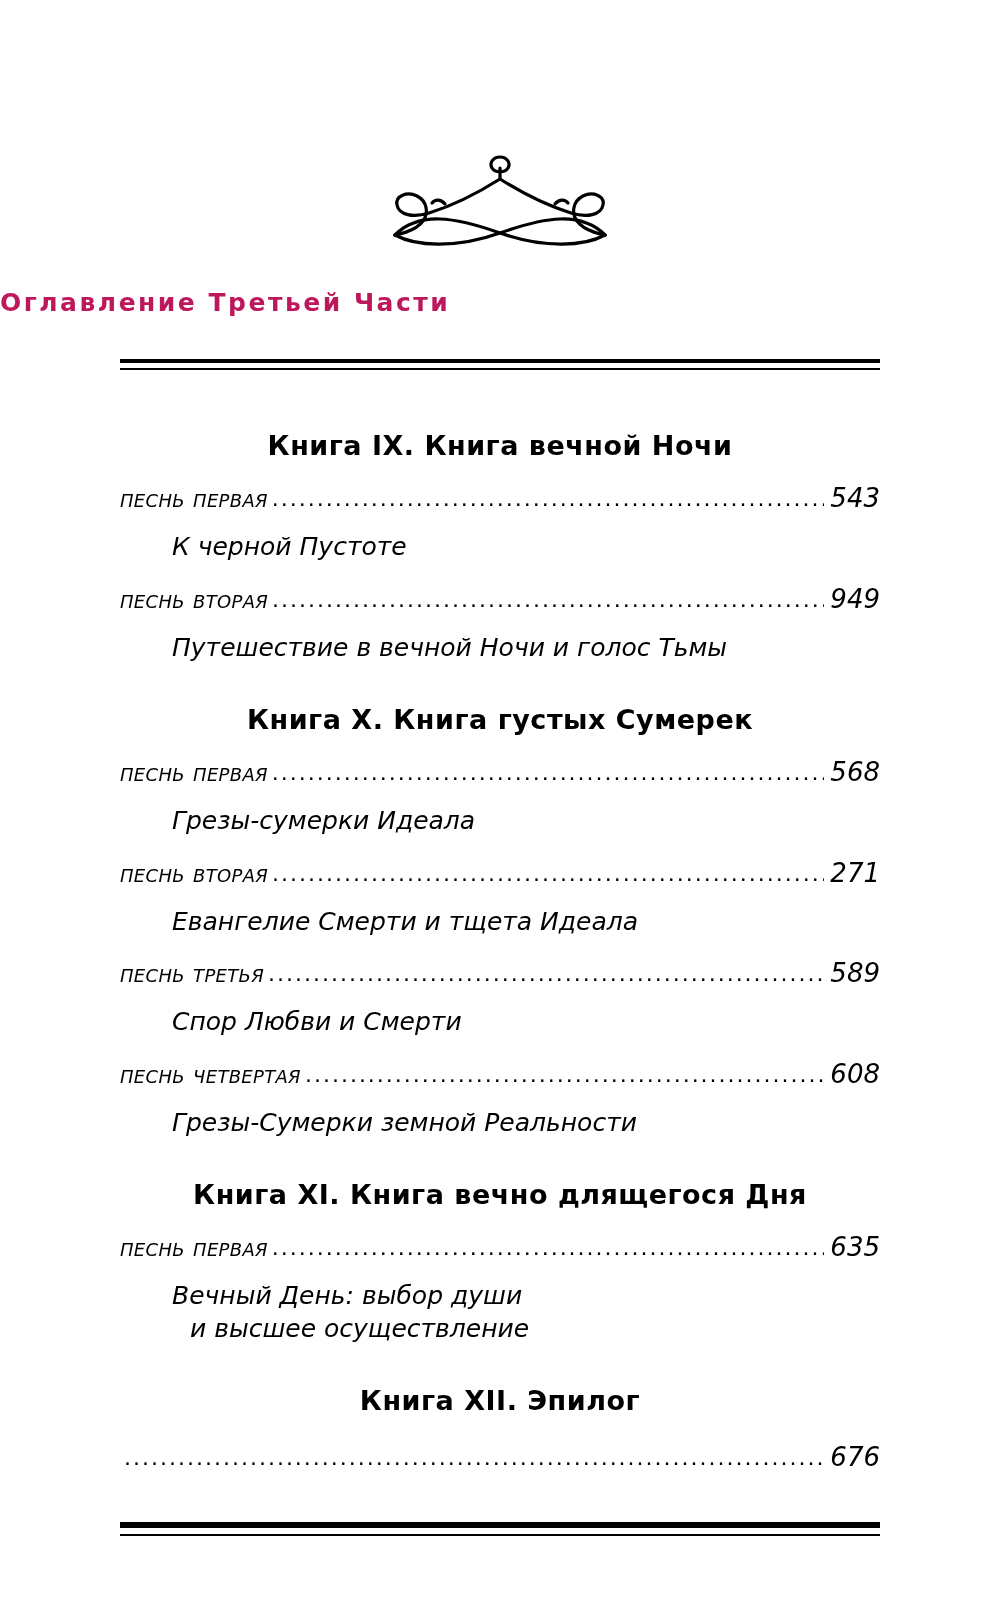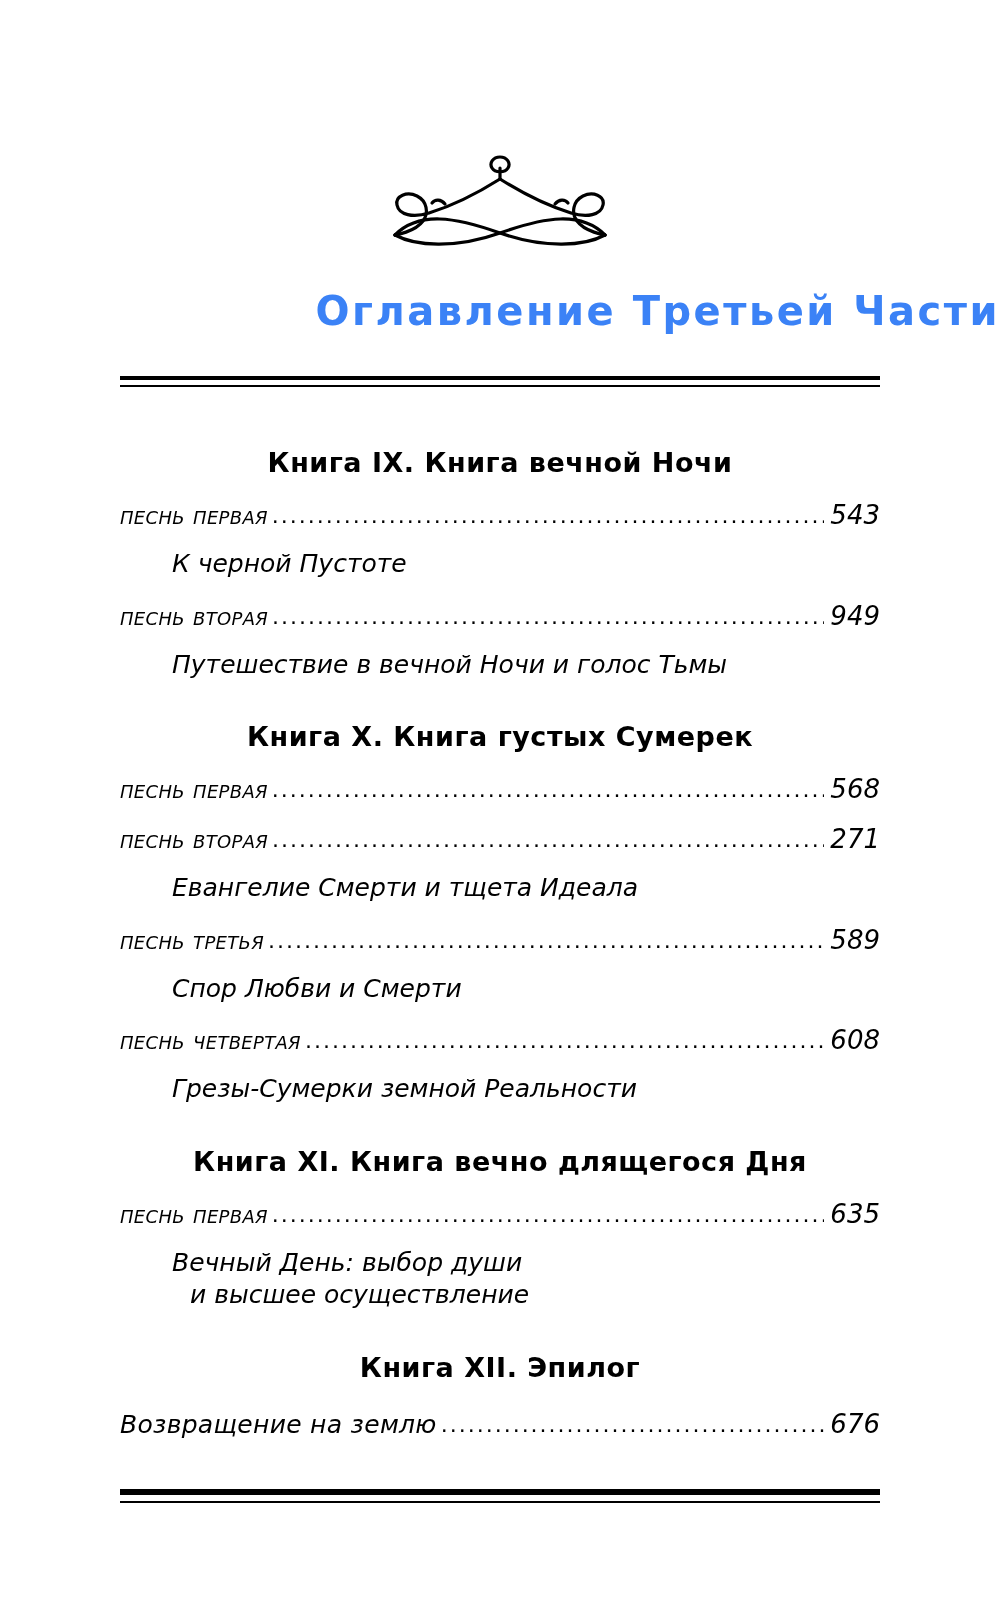--- a/index.html
+++ b/index.html
@@ -31,26 +31,26 @@
     display: flex;
     justify-content: center;
     align-items: center;
     height: 120px;
   }
   .ornament-wrap svg { display: block; }
 
   
   .toc-title {
     margin-top: 28px;
-    text-align: right;
+    text-align: left;
     font-family: "DejaVu Sans", sans-serif;
     font-weight: bold;
-    font-size: 40px;
+    font-size: 25px;
     letter-spacing: 2.5px;
-    color: #3b82f6;
+    color: #be185d;
   }
 
   
   .rule-double {
     margin: 42px auto 0 auto;
     width: 760px;
   }
   .rule-double .thick {
     height: 4px;
     background: #000;
@@ -195,20 +195,21 @@
     </div>
 
     <div class="book-heading">Книга X. Книга густых Сумерек</div>
 
     <div class="entry">
       <div class="entry-line">
         <span class="entry-name">Песнь первая</span>
         <span class="dots">.................................................................................................</span>
         <span class="entry-page">568</span>
       </div>
+      <div class="entry-sub">Грезы-сумерки Идеала</div>
     </div>
 
     <div class="entry-spacer"></div>
 
     <div class="entry">
       <div class="entry-line">
         <span class="entry-name">Песнь вторая</span>
         <span class="dots">.................................................................................................</span>
         <span class="entry-page">271</span>
       </div>
@@ -248,21 +249,20 @@
       <div class="entry-sub">
         <span>Вечный День: выбор души</span>
         <span class="second-line">и высшее осуществление</span>
       </div>
     </div>
 
     <div class="book-heading">Книга XII. Эпилог</div>
 
     <div class="entry plain-entry">
       <div class="entry-line">
-        <span class="entry-name">Возвращение на землю</span>
         <span class="dots">.................................................................................................</span>
         <span class="entry-page">676</span>
       </div>
     </div>
 
   </div>
 
   <div class="rule-bottom">
     <div class="thick"></div>
     <div class="thin"></div>

